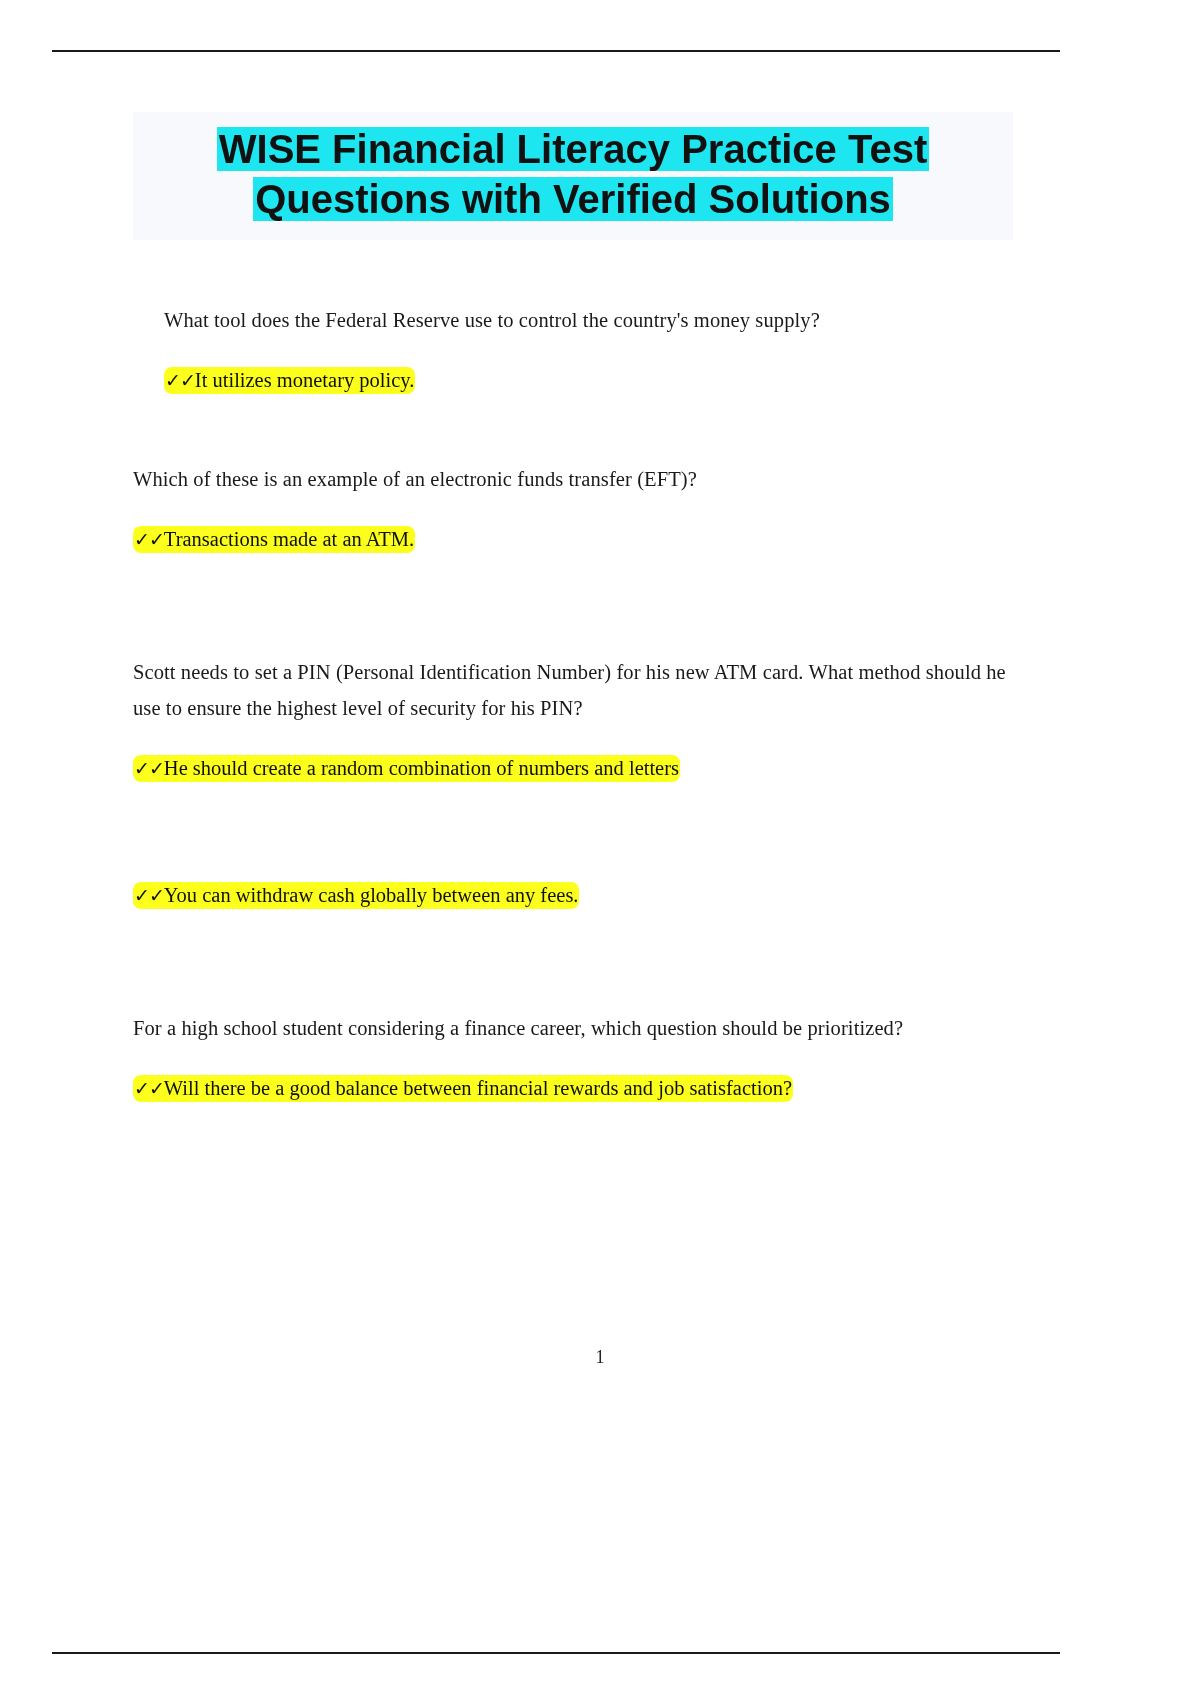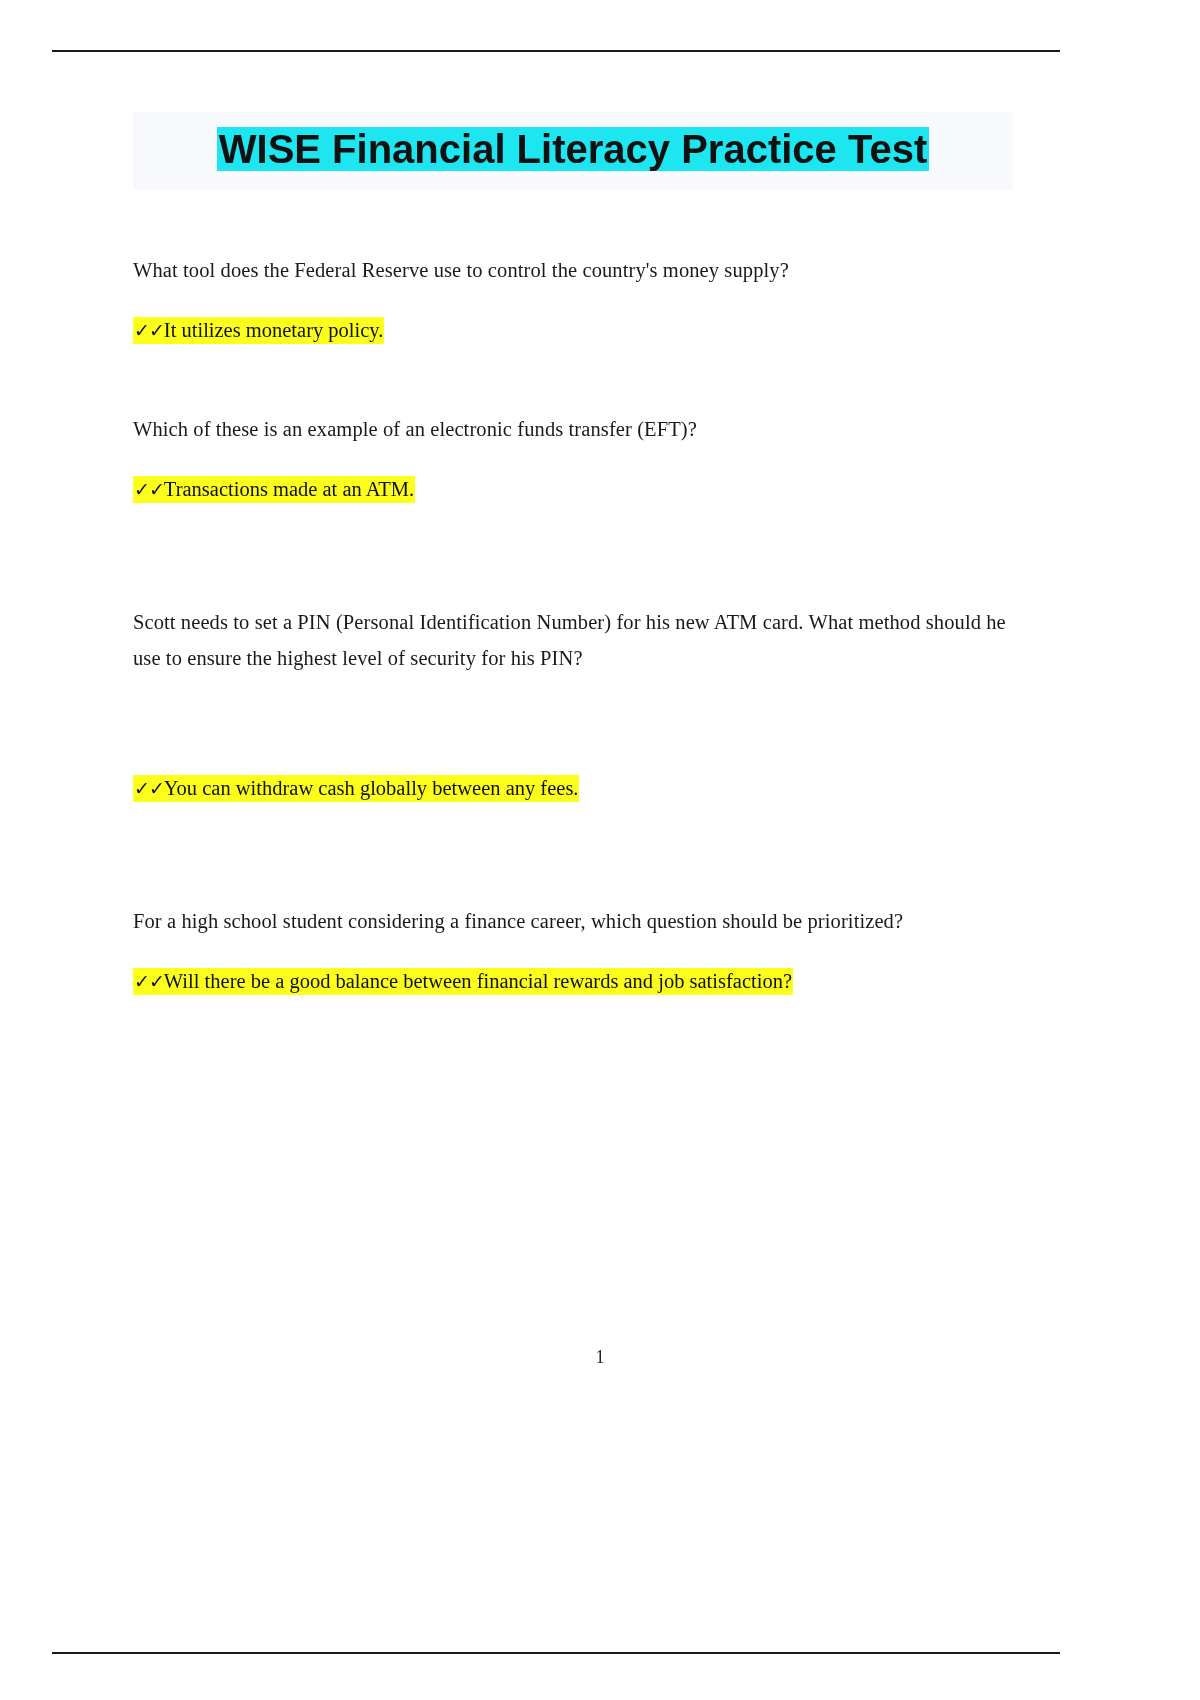--- a/index.html
+++ b/index.html
@@ -73,20 +73,21 @@
   }
   .answer {
     font-size: 20.5px;
     line-height: 30px;
     margin-top: 27px;
   }
   .answer .hl {
     background: #fbff1b;
     padding: 2px 1px 3px 1px;
     box-decoration-break: clone;
+    border-radius: 8px;
     -webkit-box-decoration-break: clone;
   }
   .checks {
     font-family: "DejaVu Sans", sans-serif;
     font-size: 19px;
     letter-spacing: -1px;
     font-weight: bold;
   }
 
   .page-number {
@@ -105,34 +106,36 @@
 
 <div class="page">
 
   <div class="rule rule-top"></div>
   <div class="rule rule-bottom"></div>
 
   <div class="content">
 
     <div class="title-block">
       <div class="title-line"><span>WISE Financial Literacy Practice Test</span></div>
+      <div class="title-line"><span>Questions with Verified Solutions</span></div>
     </div>
 
-    <div class="qa-block" style="margin-top:62px;">
+    <div class="qa-block" style="margin-top:62px;margin-left:31px;">
       <p class="question">What tool does the Federal Reserve use to control the country's money supply?</p>
       <p class="answer"><span class="hl"><span class="checks">✓✓</span><span>It utilizes monetary policy.</span></span></p>
     </div>
 
     <div class="qa-block" style="margin-top:66px;">
       <p class="question">Which of these is an example of an electronic funds transfer (EFT)?</p>
       <p class="answer"><span class="hl"><span class="checks">✓✓</span><span>Transactions made at an ATM.</span></span></p>
     </div>
 
     <div class="qa-block" style="margin-top:100px;">
       <p class="question">Scott needs to set a PIN (Personal Identification Number) for his new ATM card. What method should he use to ensure the highest level of security for his PIN?</p>
+      <p class="answer"><span class="hl"><span class="checks">✓✓</span><span>He should create a random combination of numbers and letters</span></span></p>
     </div>
 
     <div class="qa-block" style="margin-top:97px;">
       <p class="answer"><span class="hl"><span class="checks">✓✓</span><span>You can withdraw cash globally between any fees.</span></span></p>
     </div>
 
     <div class="qa-block" style="margin-top:100px;">
       <p class="question">For a high school student considering a finance career, which question should be prioritized?</p>
       <p class="answer"><span class="hl"><span class="checks">✓✓</span><span>Will there be a good balance between financial rewards and job satisfaction?</span></span></p>
     </div>

